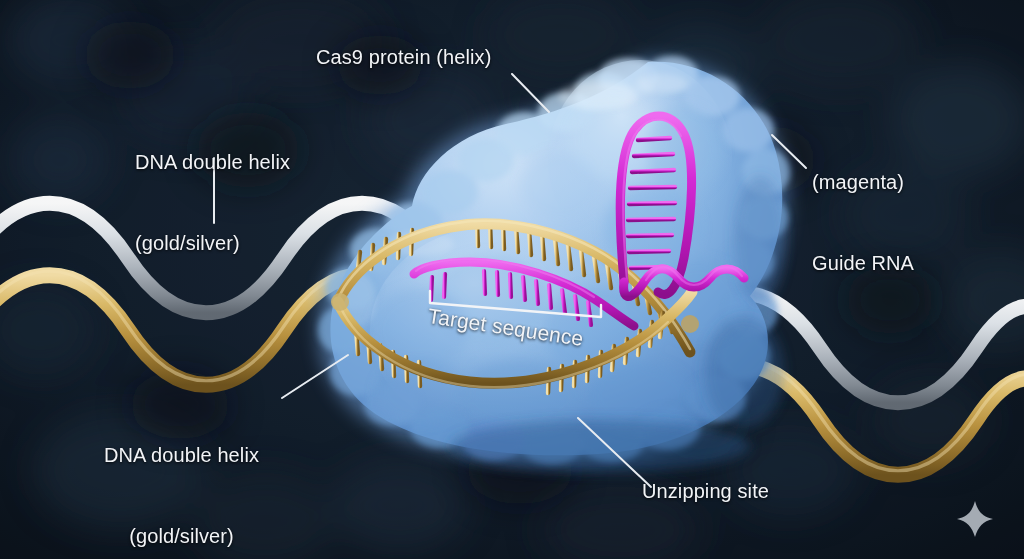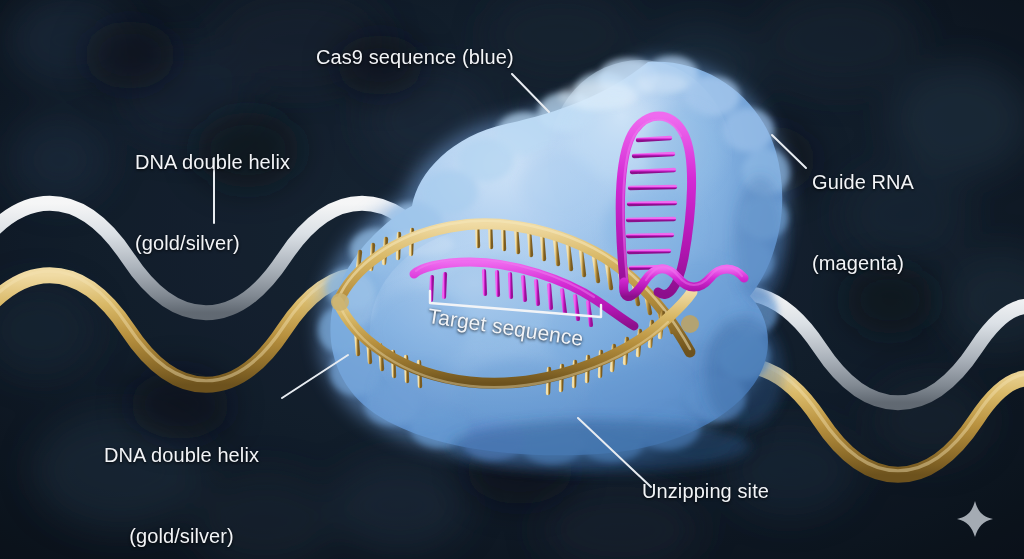--- a/index.html
+++ b/index.html
@@ -401,30 +401,30 @@
     </g>
 
     <g opacity=".78">
       <path d="M 975 501 C 978 512, 983 517, 993 519 C 983 521, 978 527, 975 537
                C 972 527, 967 521, 957 519 C 967 517, 972 512, 975 501 Z" fill="#cfd6de"></path>
     </g>
 
     </g>
   </svg>
 
-  <div class="lbl" id="lbl-cas9">Cas9 sequence (blue)</div>
+  <div class="lbl" id="lbl-cas9">Cas9 protein (helix)</div>
 
   <div class="lbl two" id="lbl-dna-top">
     <div>DNA double helix</div>
     <div>(gold/silver)</div>
   </div>
 
   <div class="lbl two" id="lbl-grna">
+    <div>(magenta)</div>
     <div>Guide RNA</div>
-    <div>(magenta)</div>
   </div>
 
   <div class="lbl two" id="lbl-dna-bottom">
     <div>DNA double helix</div>
     <div style="text-align:center">(gold/silver)</div>
   </div>
 
   <div class="lbl" id="lbl-unzip">Unzipping site</div>
 
   <div class="lbl" id="lbl-target">Target sequence</div>

